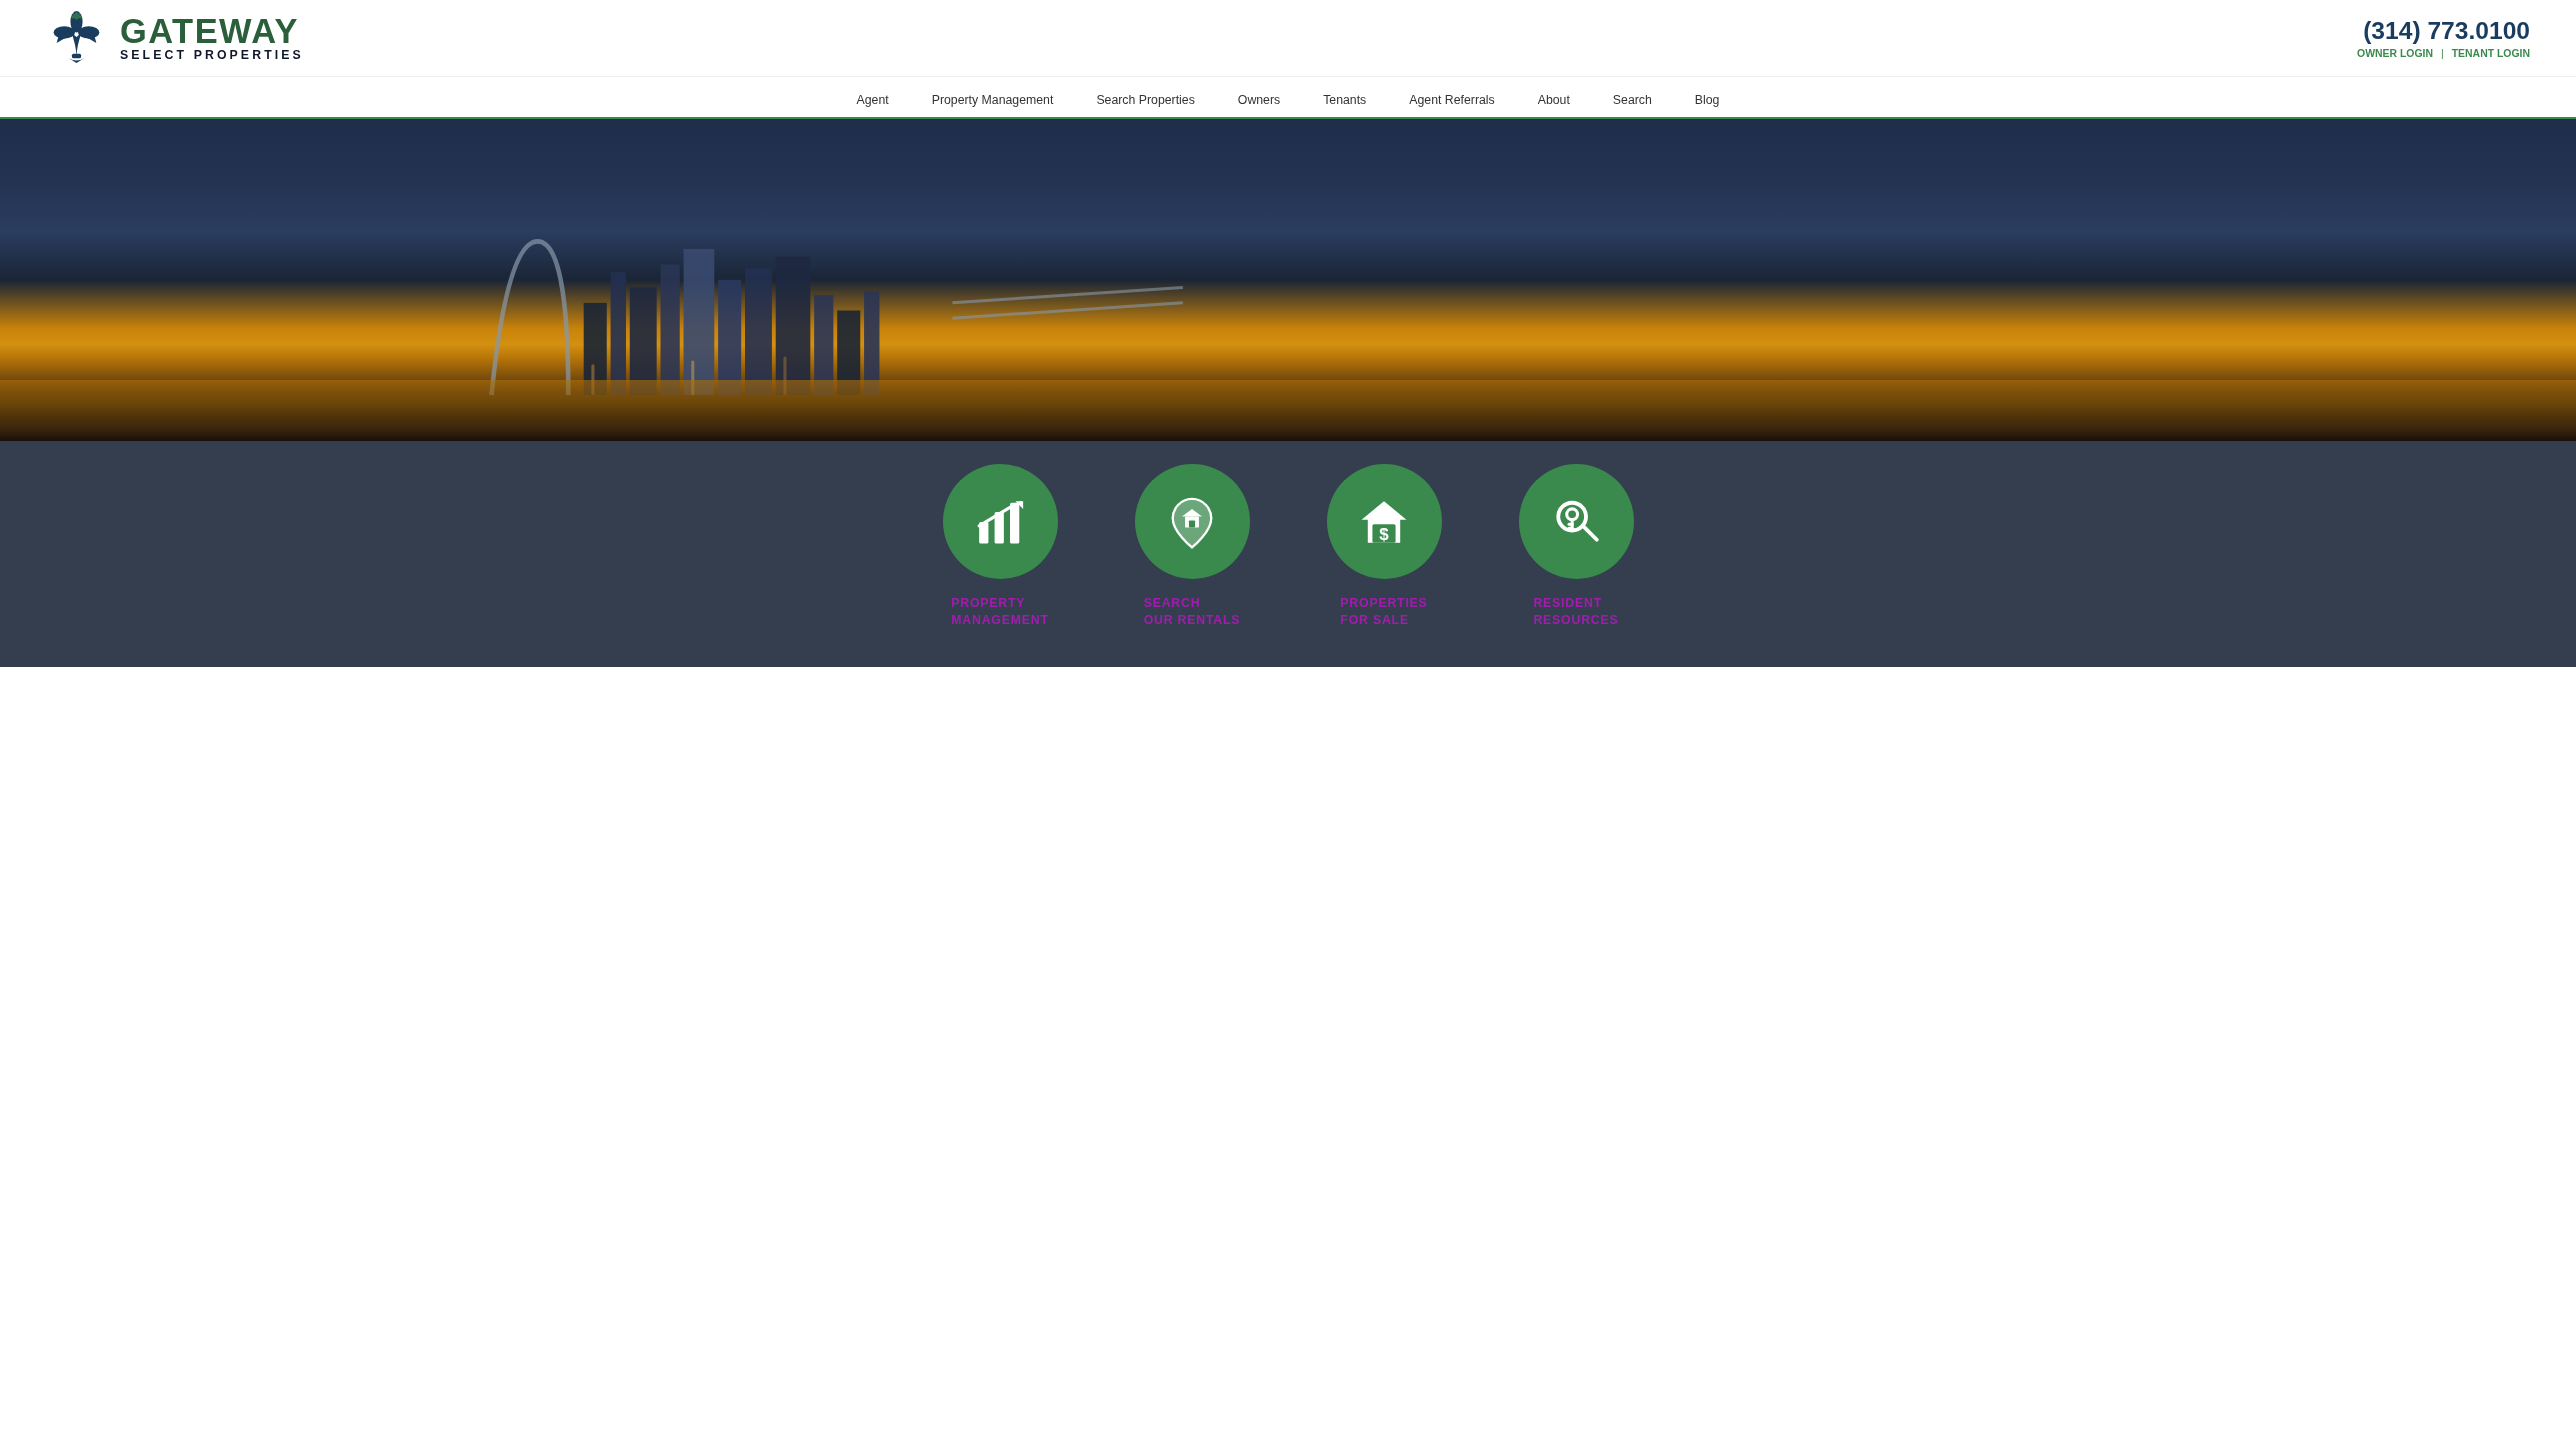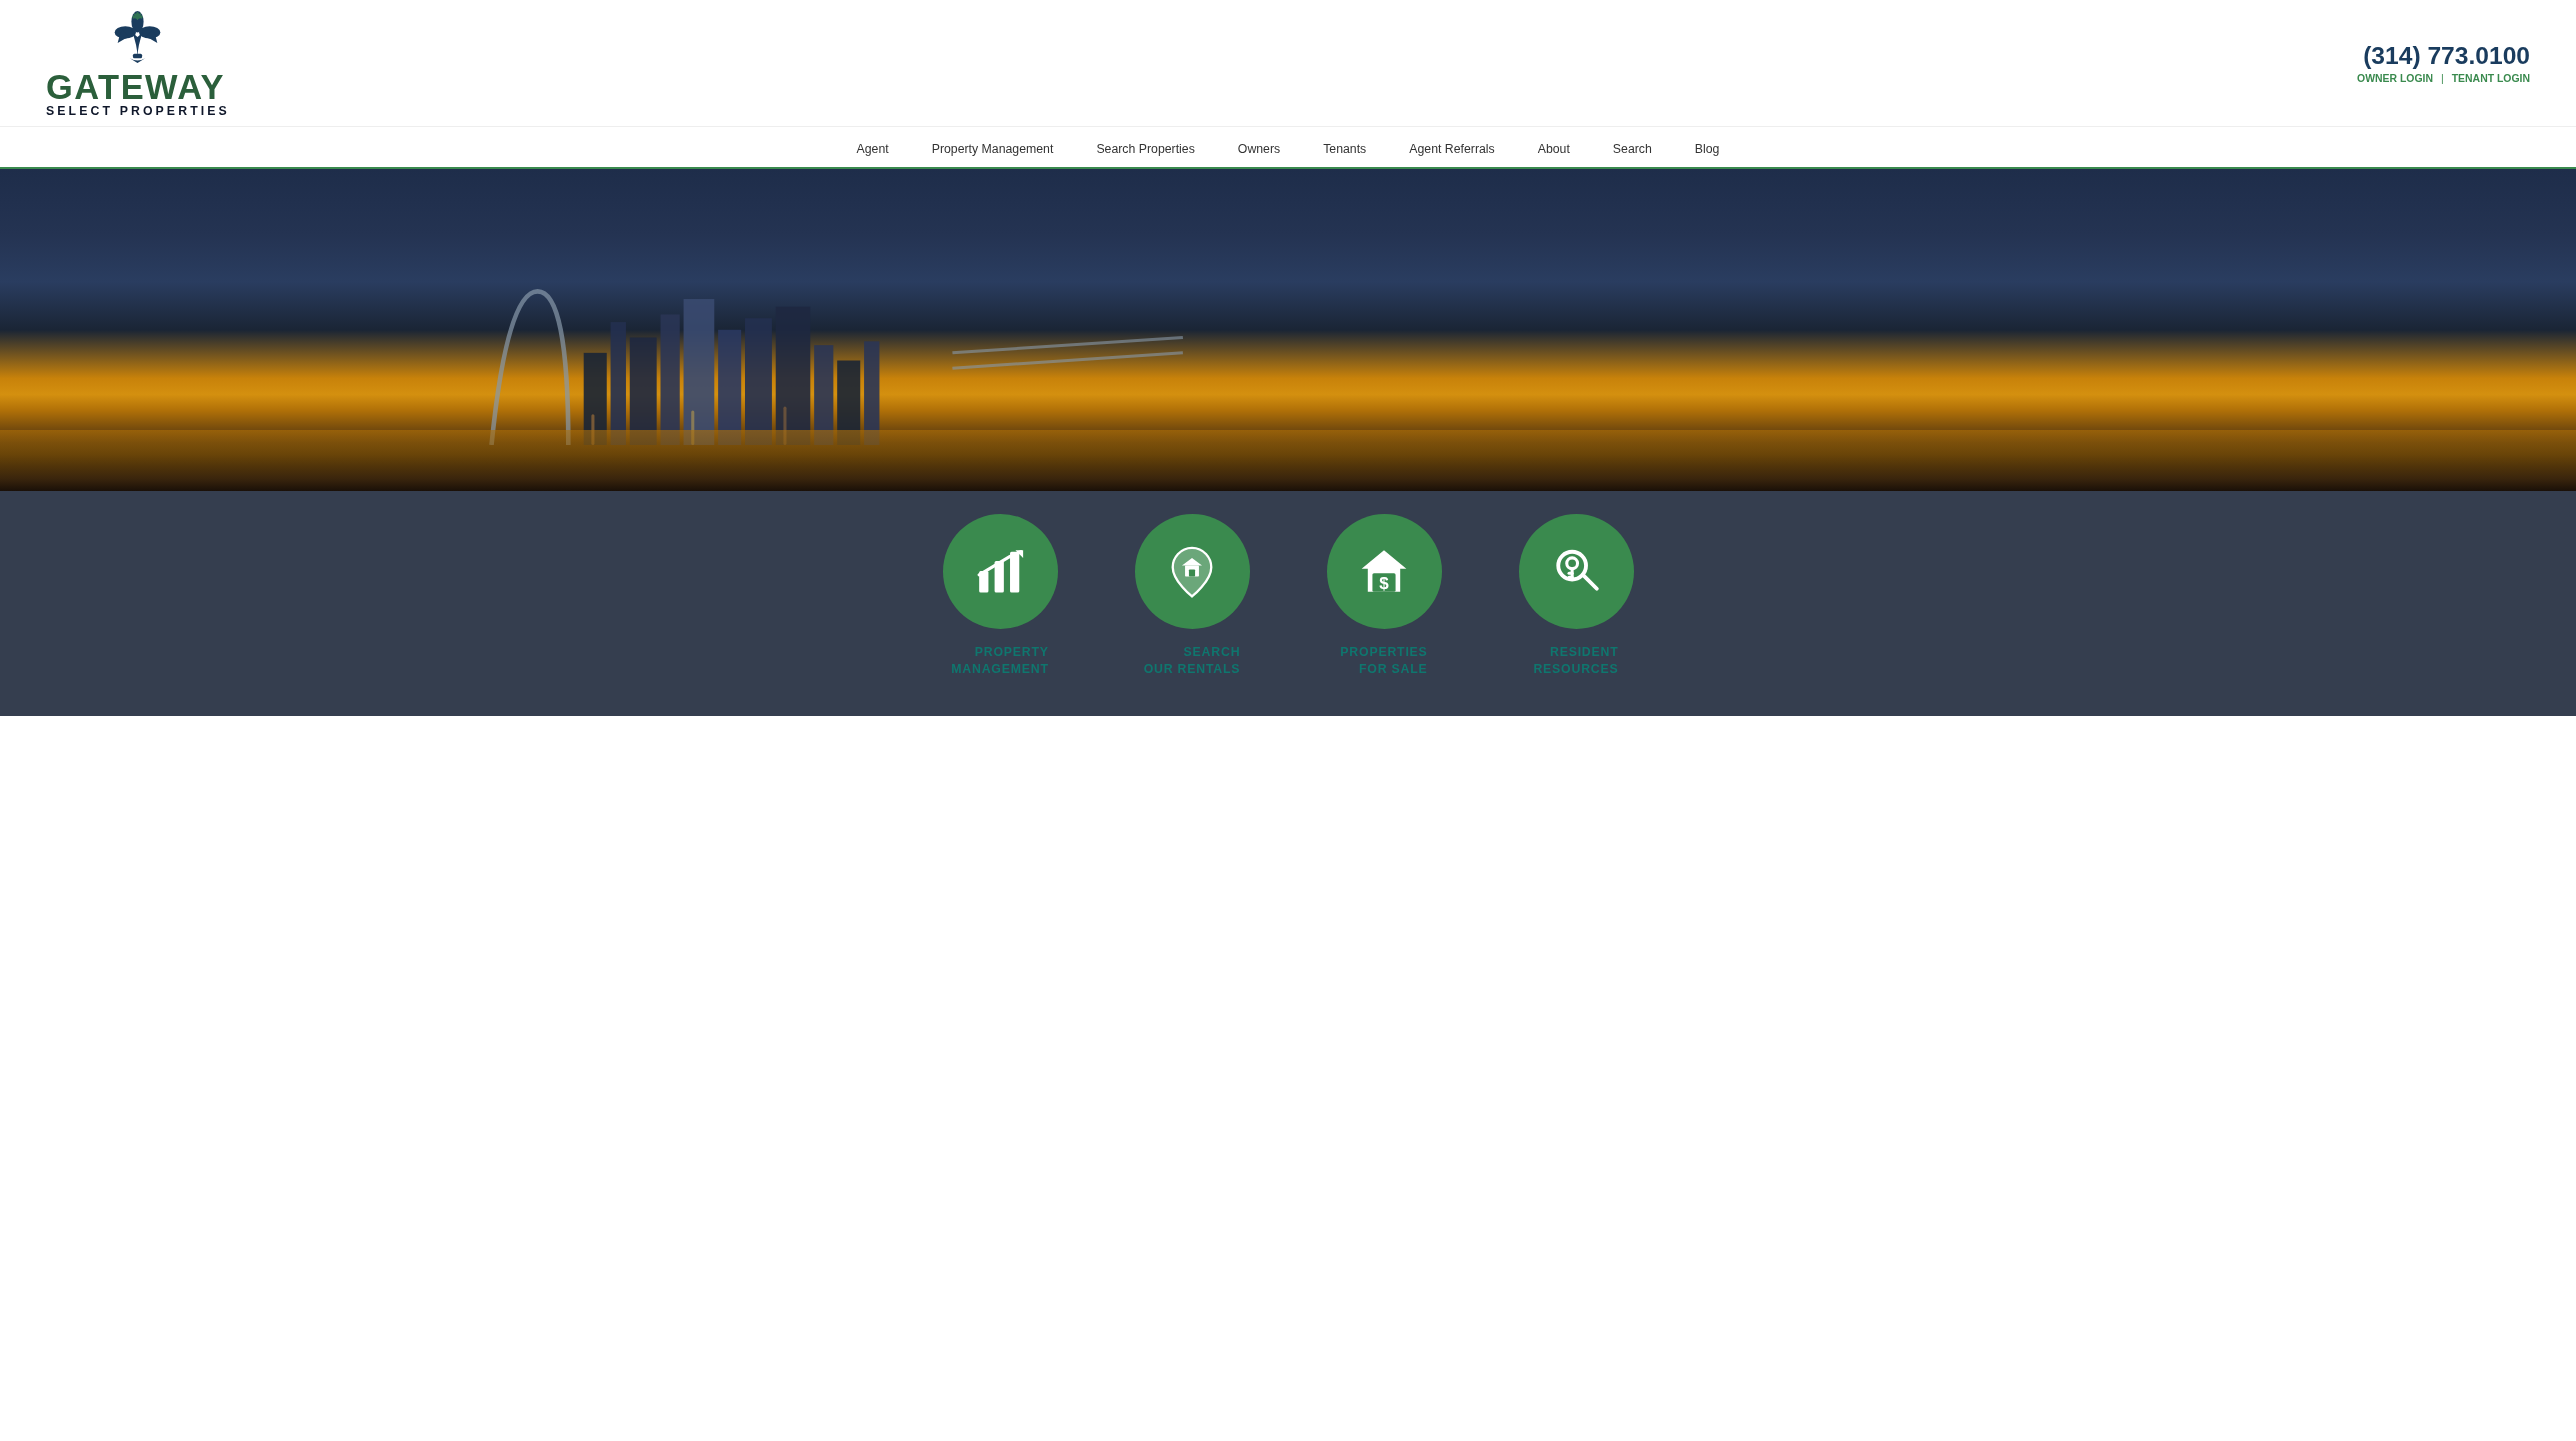--- a/index.html
+++ b/index.html
@@ -16,22 +16,21 @@
       align-items: center;
       justify-content: space-between;
       padding: 7.7px 46px;
       background: #fff;
       border-bottom: 0.8px solid #eee;
     }
 
     .logo-area {
       display: flex;
       align-items: center;
-      gap: 1px;
-      flex-direction: column;
+      gap: 13px;
     }
 
     .logo-icon {
       width: 61px;
       height: 61px;
     }
 
     .logo-text-block {
       display: flex;
       flex-direction: column;
@@ -192,27 +191,27 @@
       margin-bottom: 15.3px;
     }
 
     .feature-circle svg {
       width: 54px;
       height: 54px;
       fill: #fff;
     }
 
     .feature-label {
-      color: #0f766e;
+      color: #a21caf;
       font-size: 1rem;
       font-weight: 700;
       letter-spacing: 0.8px;
       text-transform: uppercase;
       line-height: 1.4;
-      text-align: right;
+      text-align: left;
     }
 
     
     .hero-content-wrapper {
       position: relative;
     }
   </style>
 </head>
 <body>
 

